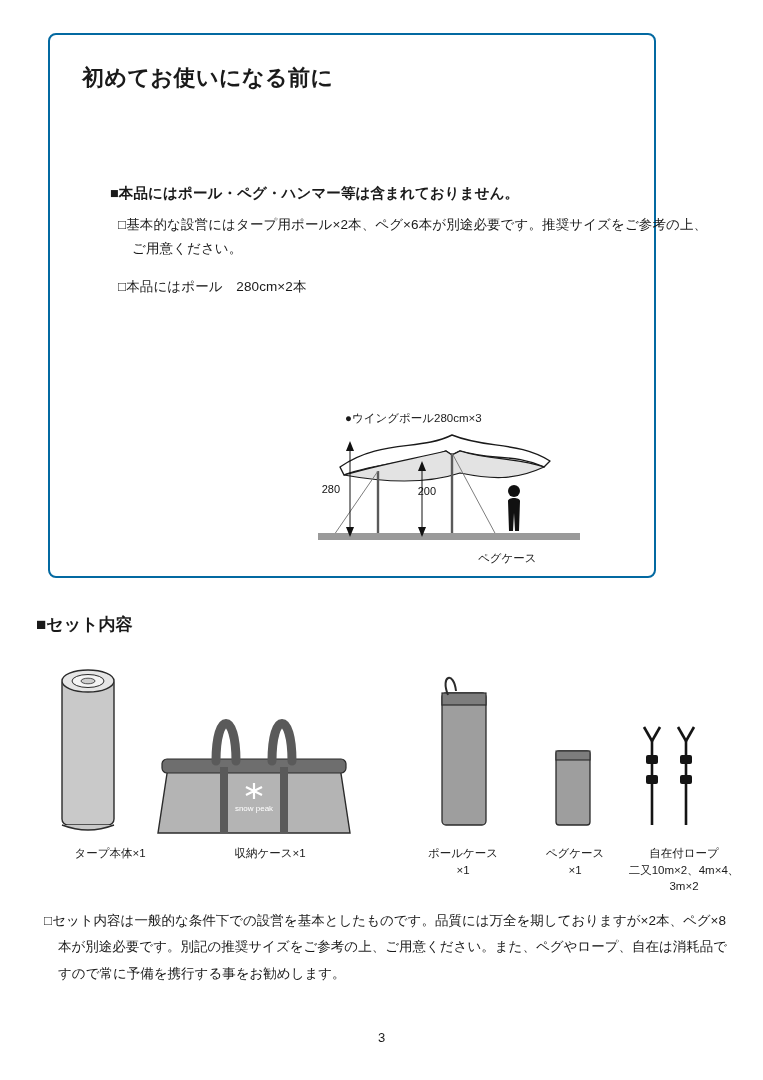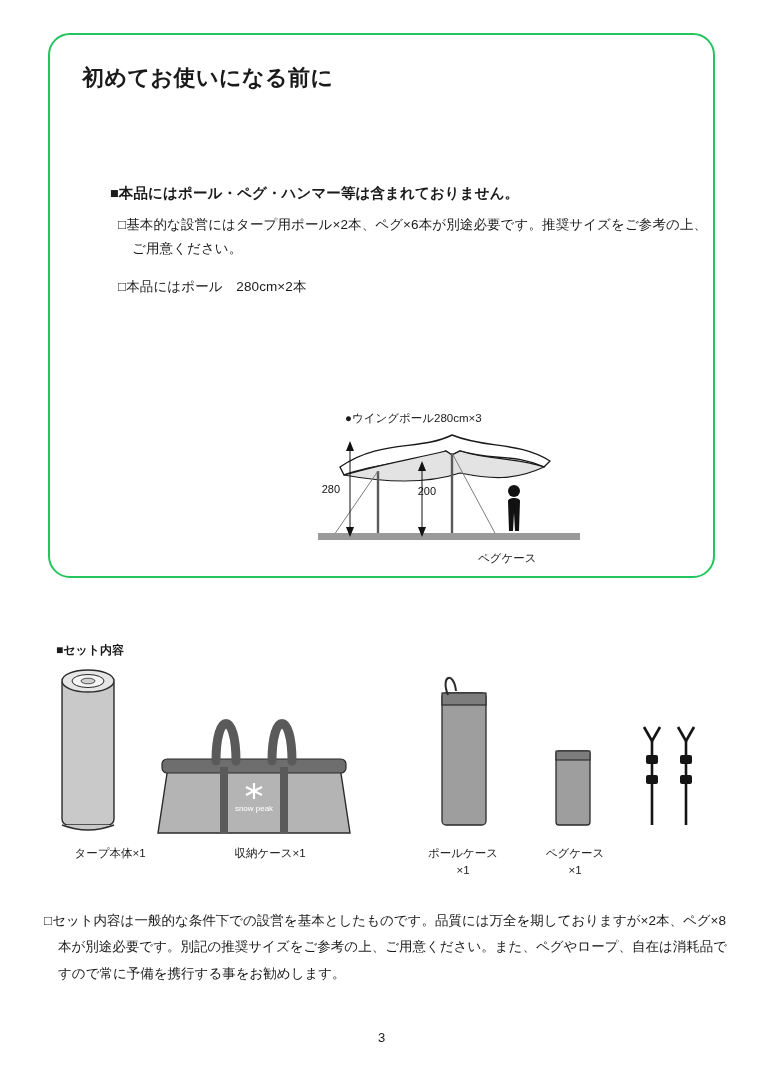--- a/index.html
+++ b/index.html
@@ -19,24 +19,24 @@
   .page {
     position: absolute;
     inset: 0;
   }
 
   
   .intro-box {
     position: absolute;
     left: 48px;
     top: 33px;
-    width: 667px;
+    width: 608px;
     height: 545px;
-    border: 2px solid #22c55e;
-    border-radius: 22px;
+    border: 2px solid #0369a1;
+    border-radius: 8px;
     box-sizing: border-box;
   }
 
   .intro-title {
     position: absolute;
     left: 32px;
     top: 28px;
     font-size: 22px;
     font-weight: bold;
     letter-spacing: 0.5px;
@@ -72,25 +72,24 @@
   .unit-caption {
     position: absolute;
     left: 428px;
     top: 516px;
     font-size: 11.5px;
   }
 
   
   .set-title {
     position: absolute;
-    left: 56px;
+    left: 36px;
     top: 613px;
-    font-size: 12px;
+    font-size: 17px;
     font-weight: bold;
-    margin-top: 29px;
   }
 
   .items-area {
     position: absolute;
     left: 40px;
     top: 655px;
     width: 690px;
     height: 250px;
   }
 
@@ -221,18 +220,21 @@
         </g>
       </g>
     </svg>
 
     <div class="item-label" style="left:10px; top:190px; width:120px;">タープ本体×1</div>
     <div class="item-label" style="left:155px; top:190px; width:150px;">収納ケース×1</div>
     <div class="item-label" style="left:368px; top:190px; width:110px; white-space:pre-line;">ポールケース
 ×1</div>
     <div class="item-label" style="left:480px; top:190px; width:110px; white-space:pre-line;">ペグケース
 ×1</div>
+    <div class="item-label" style="left:570px; top:190px; width:148px; white-space:pre-line;">自在付ロープ
+二又10m×2、4m×4、
+3m×2</div>
   </div>
 
   <div class="note">□セット内容は一般的な条件下での設営を基本としたものです。品質には万全を期しておりますが×2本、ペグ×8本が別途必要です。別記の推奨サイズをご参考の上、ご用意ください。また、ペグやロープ、自在は消耗品ですので常に予備を携行する事をお勧めします。</div>
 
   <div class="page-num">3</div>
 </div>
 
 </body></html>

